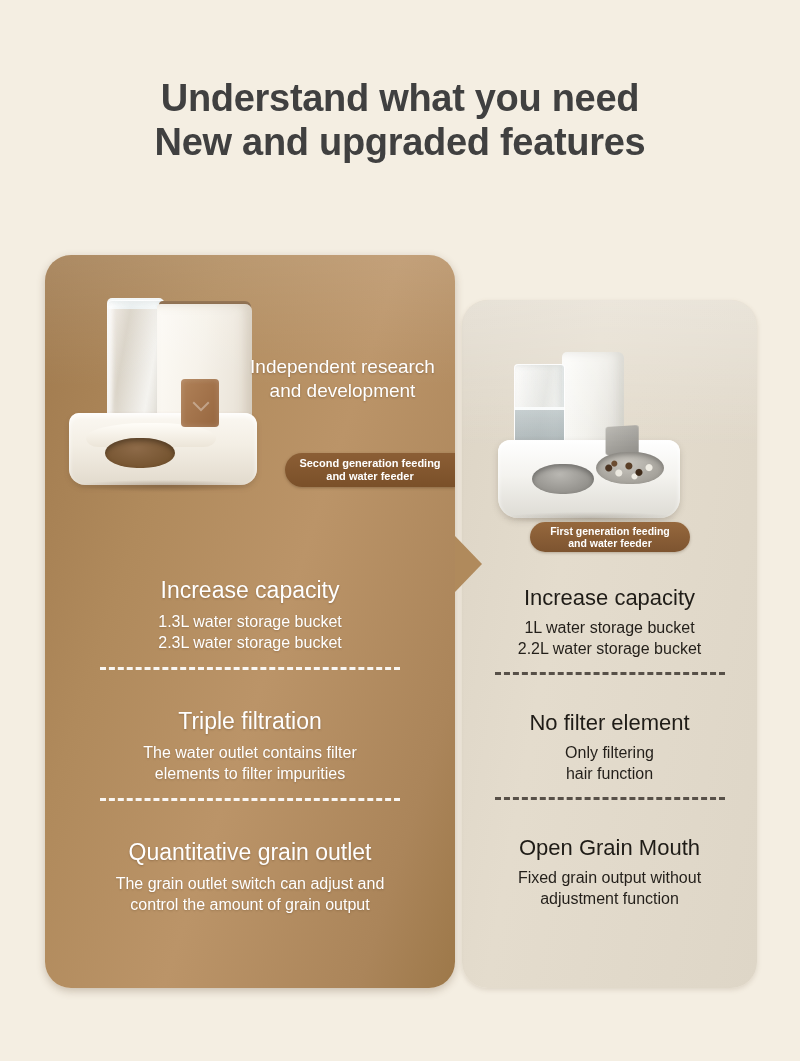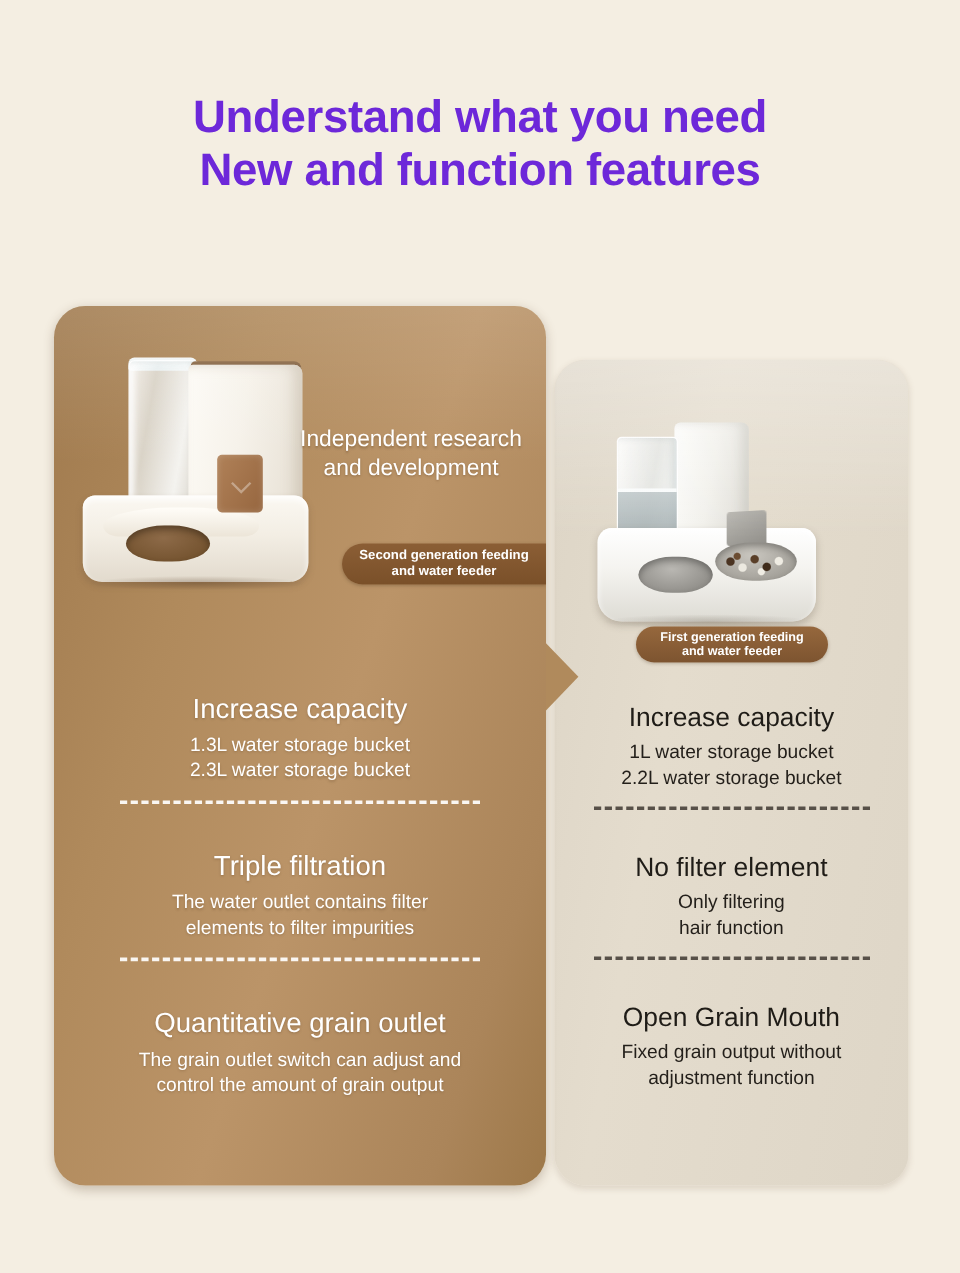--- a/index.html
+++ b/index.html
@@ -15,21 +15,21 @@
     position: relative;
   }
 
   
   .heading {
     position: absolute;
     top: 76px;
     left: 0;
     width: 800px;
     text-align: center;
-    color: #6d28d9;
+    color: #404040;
     font-size: 38px;
     line-height: 44px;
     font-weight: 700;
     letter-spacing: -0.3px;
   }
   .heading .l2 { display: block; }
 
   
   .cards {
     position: absolute;
@@ -328,21 +328,21 @@
   }
 
   .block-gap-l { height: 20px; }
   .block-gap-r { height: 18px; }
 </style>
 </head>
 <body>
 
 <div class="heading">
   <span>Understand what you need</span>
-  <span class="l2">New and function features</span>
+  <span class="l2">New and upgraded features</span>
 </div>
 
 <div class="cards">
 
   <div class="card-right">
 
     <div class="prod prod-right">
       <div class="pr-body"></div>
       <div class="pr-bottle">
         <div class="waterline"></div>

